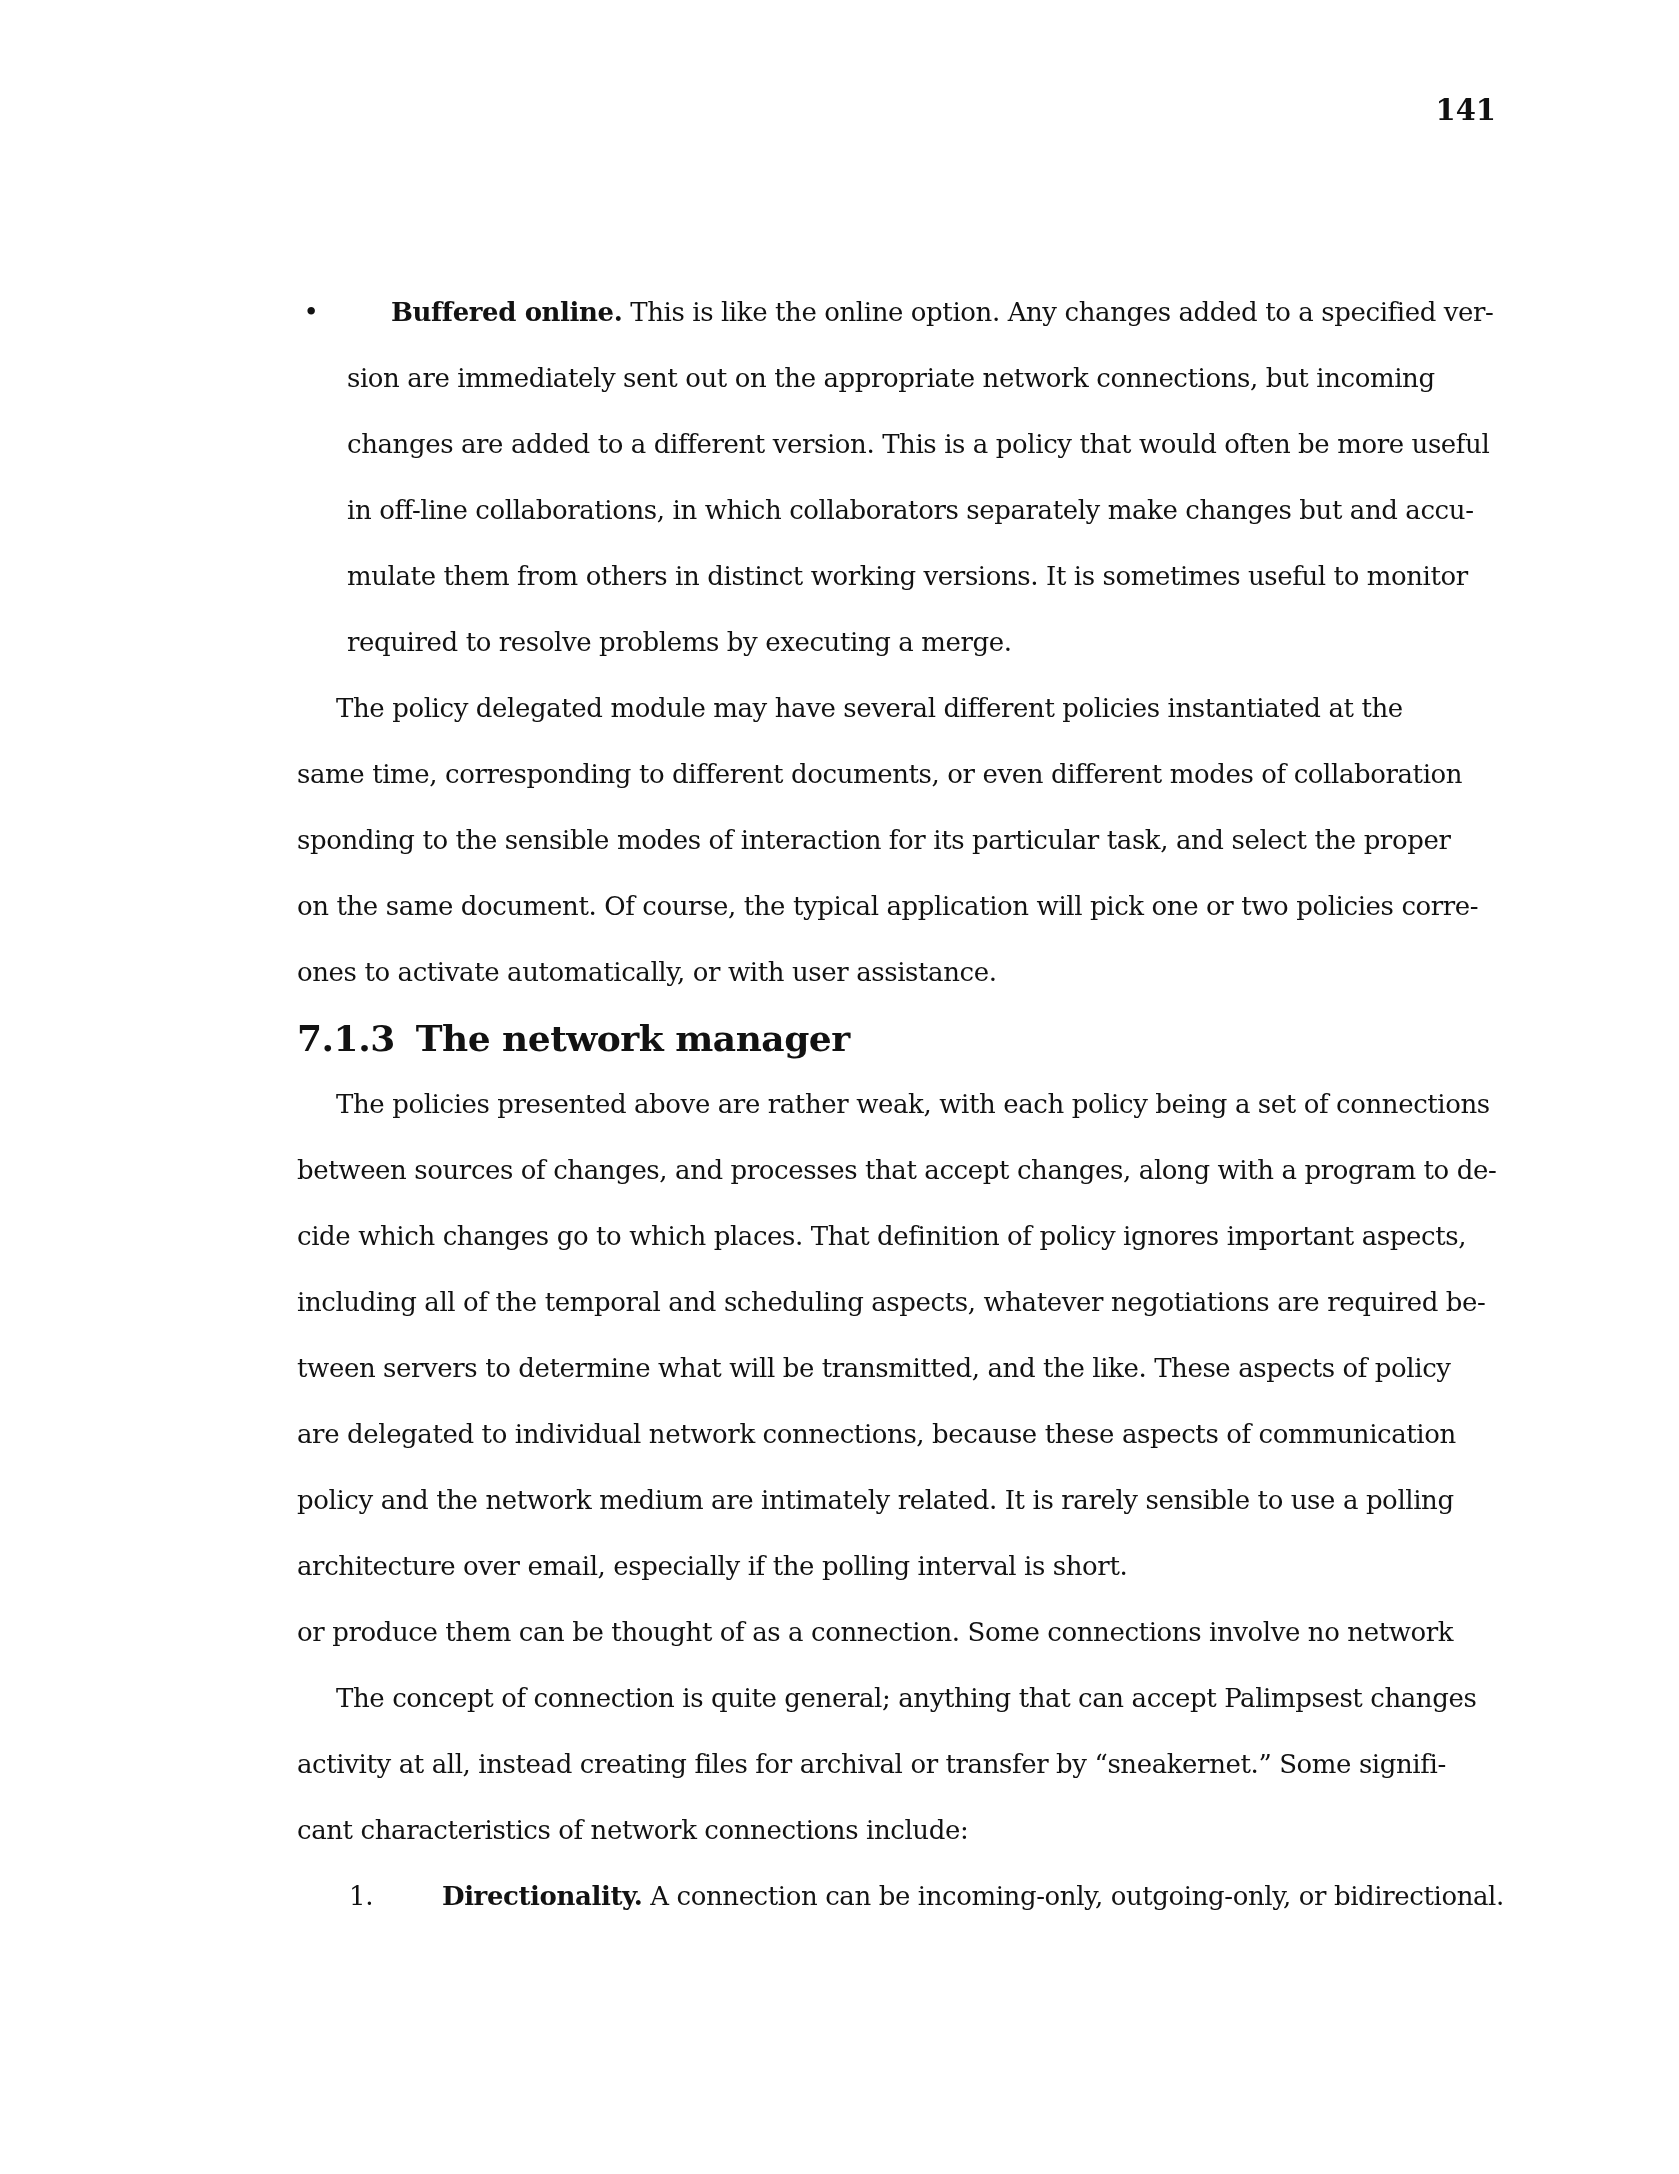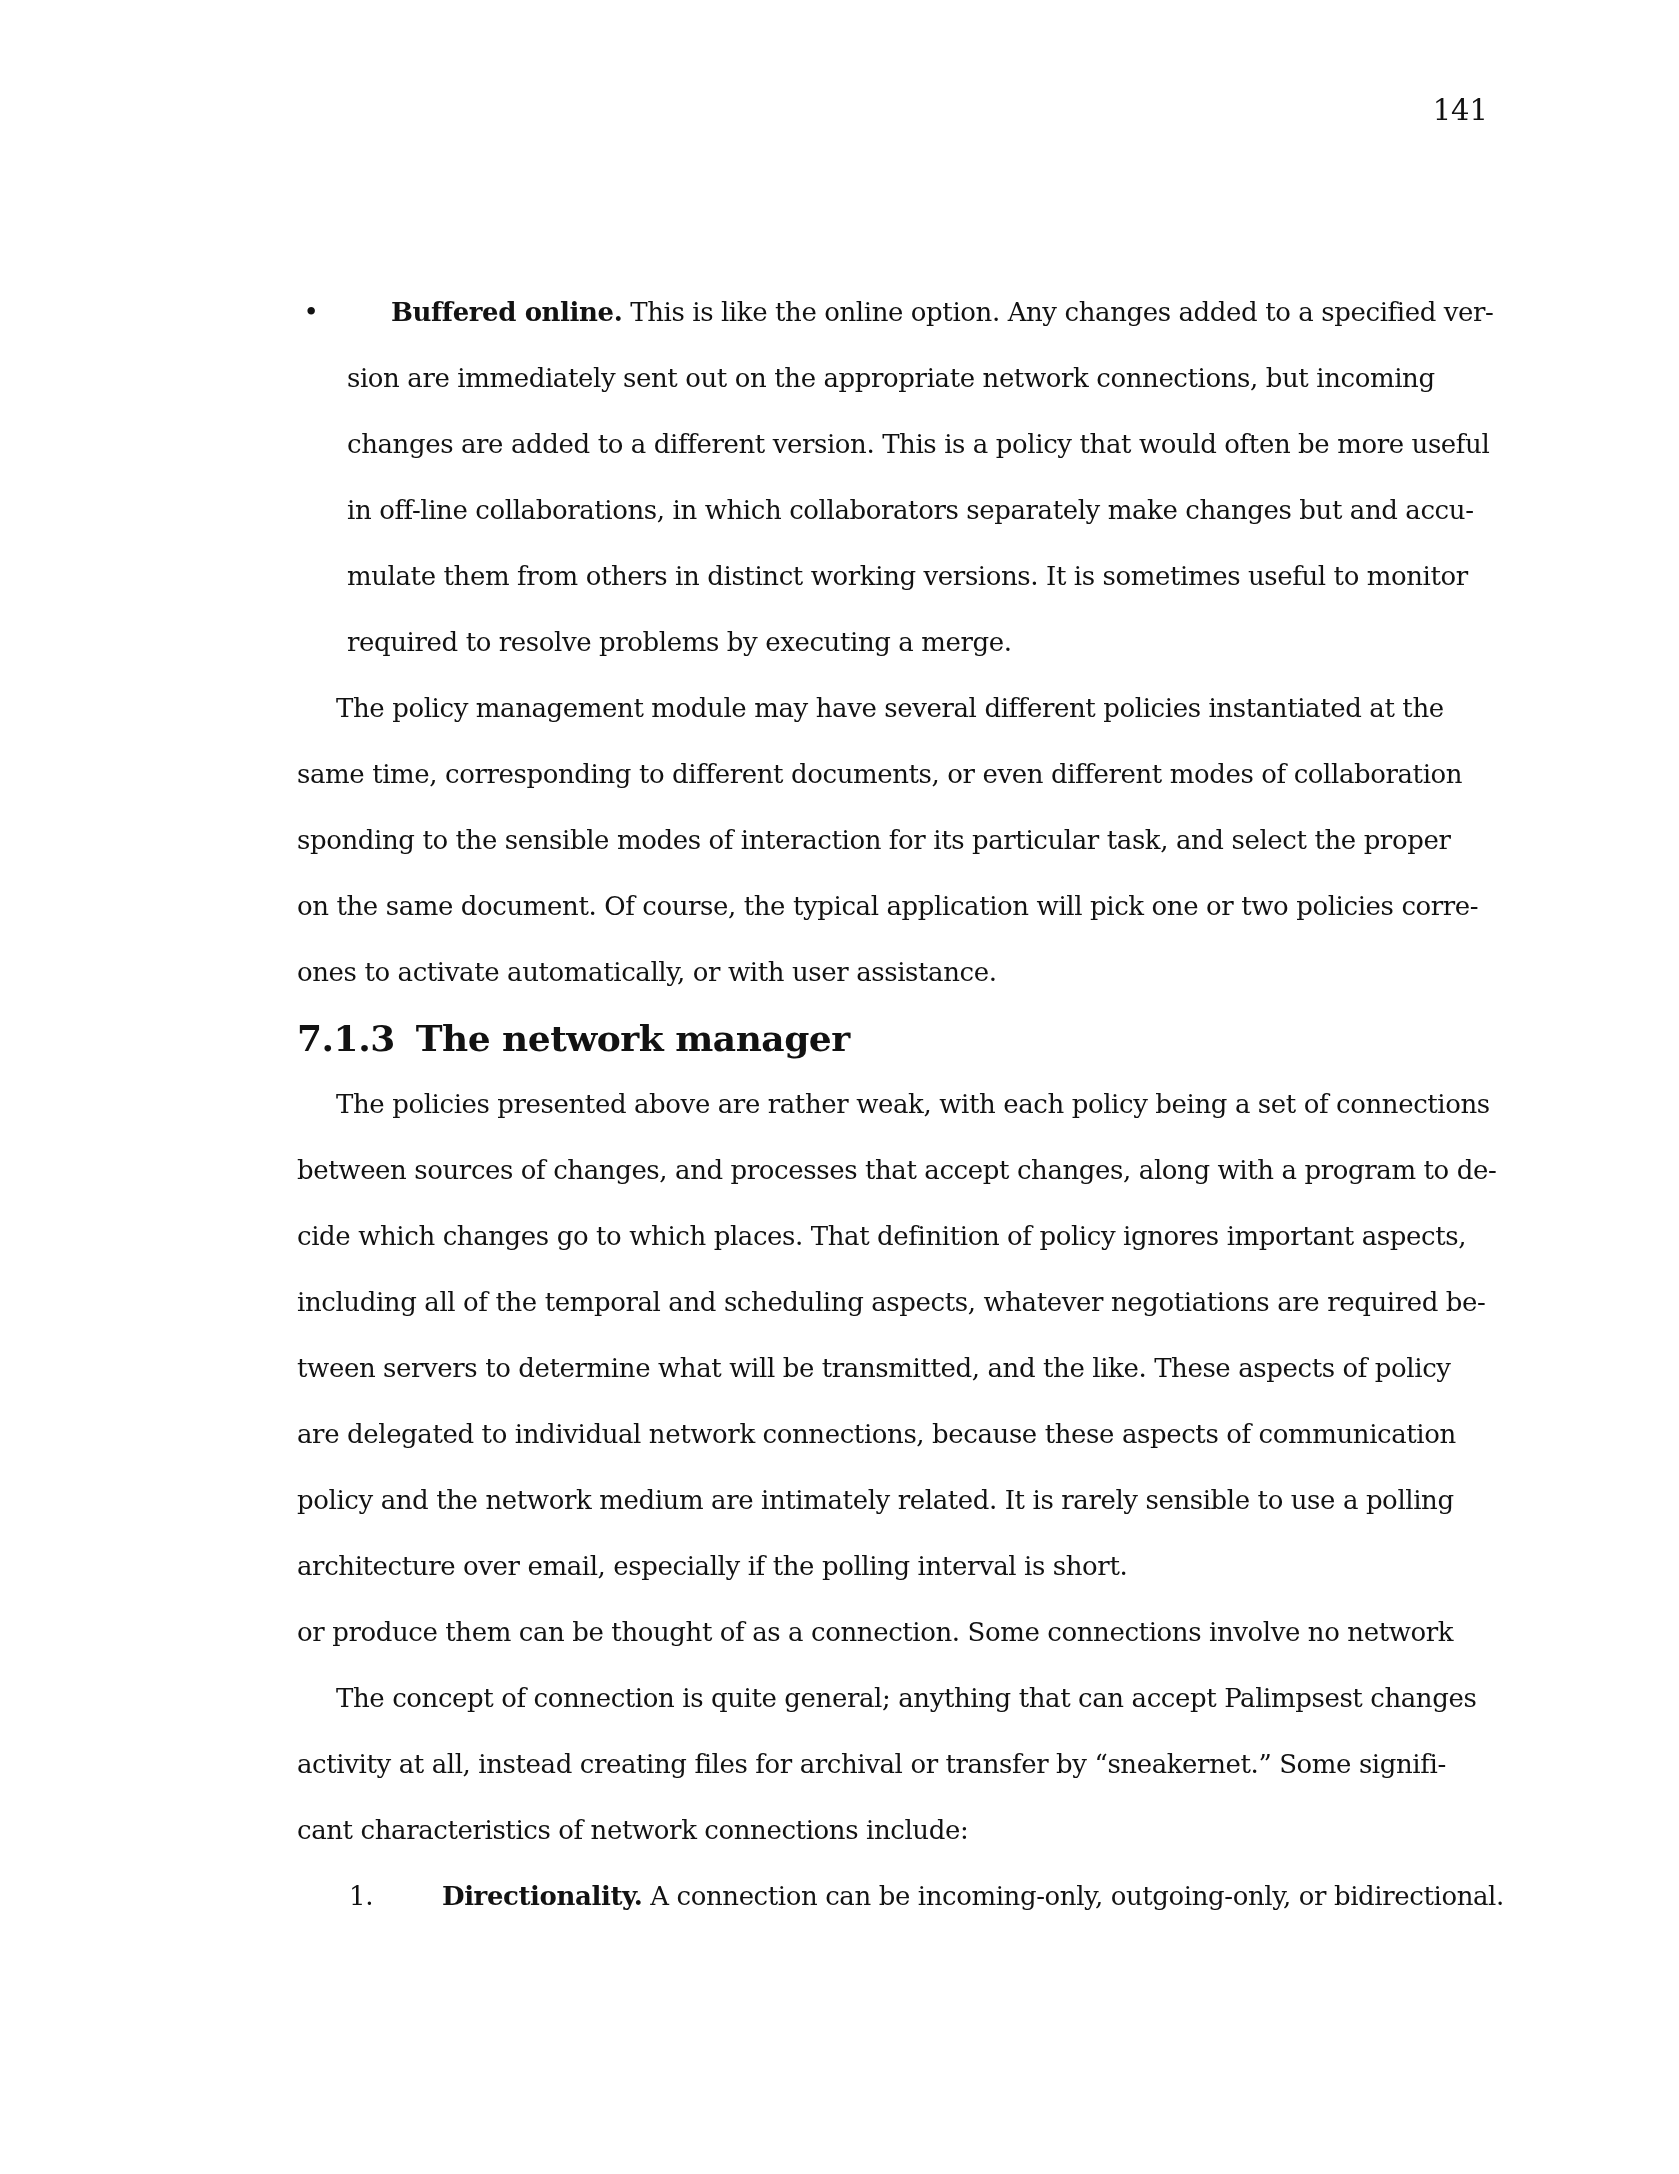--- a/index.html
+++ b/index.html
@@ -9,23 +9,24 @@
     height: 2174px;
     background: #ffffff;
     font-family: "DejaVu Serif", serif;
     color: #121212;
     overflow: hidden;
     margin: 0 auto;
   }
   .page-number {
     position: absolute;
     top: 94px;
-    right: 192px;
+    right: 184px;
     font-size: 29px;
     line-height: 32px;
+    font-weight: bold;
   }
   .content {
     position: absolute;
     left: 297px;
     top: 279px;
     width: 1224px;
   }
   .line {
     height: 66px;
     line-height: 66px;
@@ -69,21 +70,21 @@
 
     <div class="line bullet-first">
       <span class="bullet-marker">•</span><span class="b">Buffered online.</span><span> This is like the online option. Any changes added to a specified ver-</span>
     </div>
     <div class="line bullet-cont">sion are immediately sent out on the appropriate network connections, but incoming</div>
     <div class="line bullet-cont">changes are added to a different version. This is a policy that would often be more useful</div>
     <div class="line bullet-cont">in off-line collaborations, in which collaborators separately make changes but and accu-</div>
     <div class="line bullet-cont">mulate them from others in distinct working versions. It is sometimes useful to monitor</div>
     <div class="line bullet-cont">required to resolve problems by executing a merge.</div>
 
-    <div class="line indent">The policy management module may have several different policies instantiated at the</div>
+    <div class="line indent">The policy delegated module may have several different policies instantiated at the</div>
     <div class="line">same time, corresponding to different documents, or even different modes of collaboration</div>
     <div class="line">sponding to the sensible modes of interaction for its particular task, and select the proper</div>
     <div class="line">on the same document. Of course, the typical application will pick one or two policies corre-</div>
     <div class="line">ones to activate automatically, or with user assistance.</div>
 
     <div class="heading-line">
       <span class="heading-num">7.1.3</span><span>The network manager</span>
     </div>
 
     <div class="line indent">The policies presented above are rather weak, with each policy being a set of connections</div>

